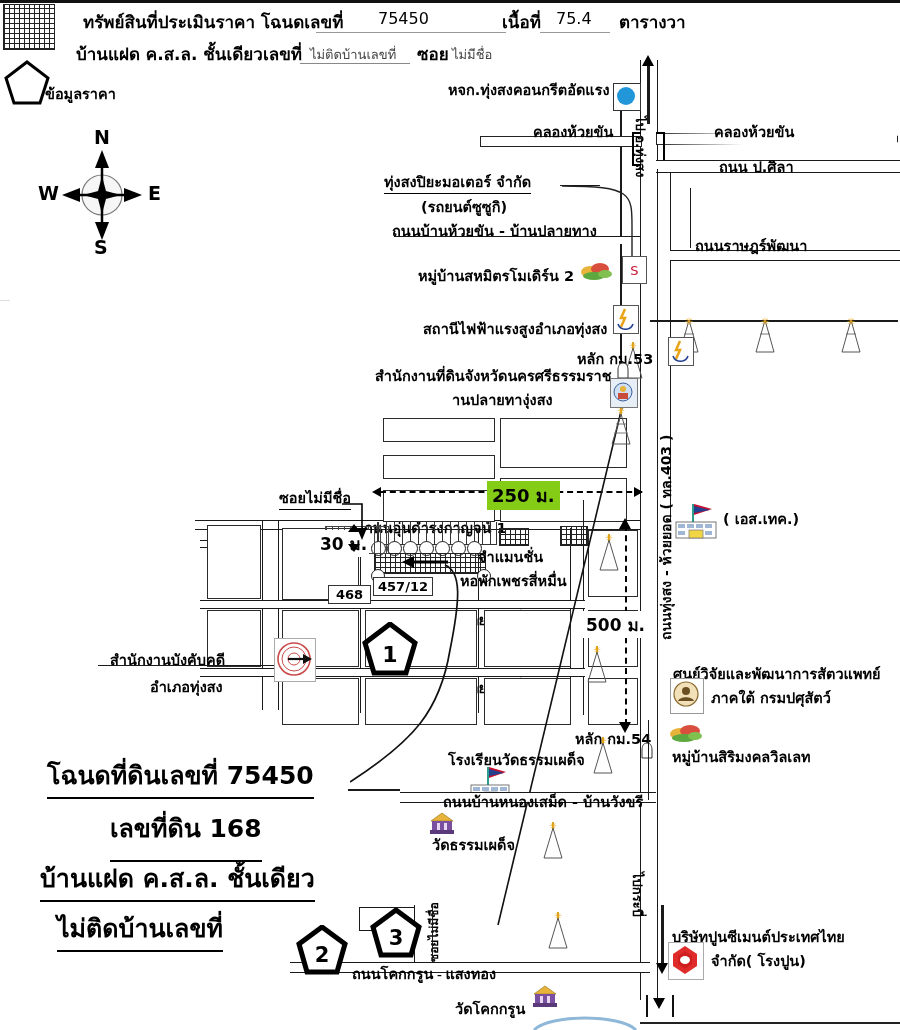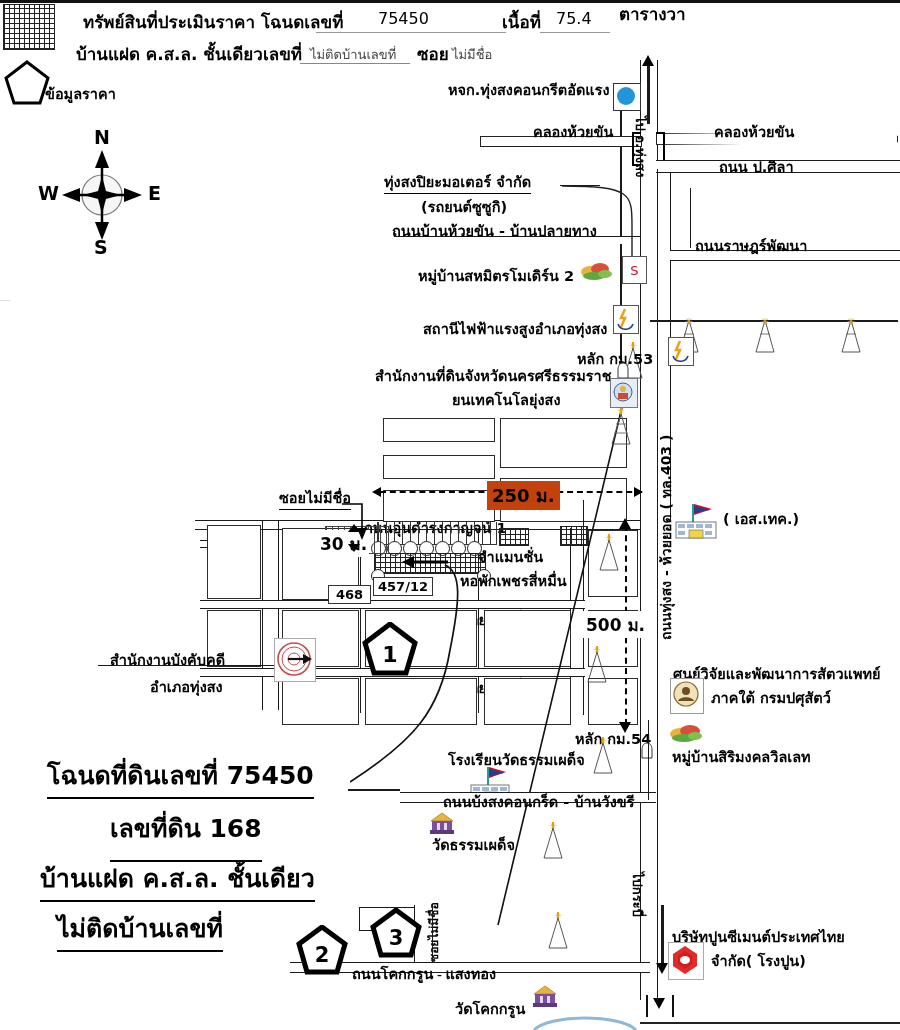--- a/index.html
+++ b/index.html
@@ -78,21 +78,21 @@
 
   <div class="line abs" style="left:0;top:0;width:900px;height:3px;background:#111;"></div>
 
   <div class="abs th hdr-line" style="left:83px;top:8px;">ทรัพย์สินที่ประเมินราคา โฉนดเลขที่</div>
   <div class="abs th hdr-val" style="left:378px;top:9px;">75450</div>
   <div class="abs" style="left:316px;top:32px;width:190px;height:1px;background:#999;"></div>
 
   <div class="abs th hdr-line" style="left:502px;top:8px;">เนื้อที่</div>
   <div class="abs th hdr-val" style="left:556px;top:9px;">75.4</div>
   <div class="abs" style="left:540px;top:32px;width:70px;height:1px;background:#999;"></div>
-  <div class="abs th hdr-line" style="left:619px;top:0;">ตารางวา</div>
+  <div class="abs th hdr-line" style="left:619px;top:8px;">ตารางวา</div>
 
   <div class="abs th hdr-line" style="left:76px;top:40px;">บ้านแฝด ค.ส.ล. ชั้นเดียว</div>
   <div class="abs th hdr-line" style="left:263px;top:40px;">เลขที่</div>
   <div class="abs th sm" style="left:310px;top:44px;color:#444;">ไม่ติดบ้านเลขที่</div>
   <div class="abs" style="left:300px;top:63px;width:110px;height:1px;background:#888;"></div>
   <div class="abs th hdr-line" style="left:417px;top:40px;">ซอย</div>
   <div class="abs th sm" style="left:452px;top:44px;color:#444;">ไม่มีชื่อ</div>
 
   <div class="hatch abs" style="left:3px;top:4px;width:50px;height:44px;"></div>
 
@@ -224,21 +224,21 @@
 
   <div class="abs th lbl" style="left:279px;top:486px;border-bottom:1.2px solid #000;">ซอยไม่มีชื่อ</div>
   <svg class="abs" style="left:340px;top:500px;" width="30" height="40">
     <path d="M2,4 L22,4 L22,30" fill="none" stroke="#000" stroke-width="1.6"></path>
     <polygon points="22,40 17,28 27,28" fill="#000"></polygon>
   </svg>
 
   <div class="dash" style="left:380px;top:491px;width:262px;"></div>
   <div class="arrowl" style="left:372px;top:487px;"></div>
   <div class="arrowr" style="left:634px;top:487px;"></div>
-  <div class="abs th" style="left:487px;top:481px;font-size:18px;font-weight:700;background:#c2410c;padding:0 5px;">250 ม.</div>
+  <div class="abs th" style="left:487px;top:481px;font-size:18px;font-weight:700;background:#84cc16;padding:0 5px;">250 ม.</div>
 
   <div class="dashv" style="left:625px;top:525px;height:200px;"></div>
   <div class="arrowup" style="left:619px;top:518px;"></div>
   <div class="arrowdn" style="left:619px;top:722px;"></div>
   <div class="abs th" style="left:583px;top:611px;font-size:17px;font-weight:700;background:#fff;padding:0 3px;">500 ม.</div>
 
   <svg class="abs" style="left:480px;top:380px;" width="180" height="560">
     <line x1="148" y1="2" x2="18" y2="545" stroke="#111" stroke-width="1.6"></line>
   </svg>
 
@@ -321,21 +321,21 @@
     <path d="M9,2 L5,11 L9,11 L5,20" stroke="#e8a317" stroke-width="2.5" fill="none"></path>
     <path d="M2,17 A8,8 0 0 0 17,17" stroke="#23408e" stroke-width="1.6" fill="none"></path>
   </svg>
 
   <div class="abs th lbl" style="left:577px;top:347px;">หลัก กม.53</div>
   <svg class="abs" style="left:616px;top:362px;" width="14" height="18">
     <path d="M7,1 C11,1 12,5 12,8 L12,16 L2,16 L2,8 C2,5 3,1 7,1Z" fill="#fff" stroke="#333" stroke-width="1"></path>
   </svg>
 
   <div class="abs th lbl" style="left:375px;top:364px;">สำนักงานที่ดินจังหวัดนครศรีธรรมราช</div>
-  <div class="abs th lbl" style="left:452px;top:388px;">ยนเทคโนโลยุ่งสง</div>
+  <div class="abs th lbl" style="left:452px;top:388px;">านปลายทางุ่งสง</div>
   <div class="abs" style="left:610px;top:378px;width:26px;height:28px;border:1px solid #777;background:#e8eef6;
               display:flex;align-items:center;justify-content:center;"></div>
   <svg class="abs" style="left:613px;top:381px;" width="20" height="22">
     <circle cx="10" cy="11" r="9" fill="#cfe0f2" stroke="#3a5f9a" stroke-width="1"></circle>
     <circle cx="10" cy="8" r="3" fill="#e8b33a"></circle>
     <rect x="5" y="12" width="10" height="6" fill="#c94b3a"></rect>
   </svg>
 
   <div class="abs" style="left:668px;top:337px;width:24px;height:27px;border:1px solid #555;background:#fff;"></div>
   <svg class="abs" style="left:671px;top:339px;" width="19" height="23">
@@ -406,21 +406,21 @@
     <polygon points="23,4 38,8 23,11" fill="#23408e"></polygon>
     <rect x="5" y="20" width="38" height="15" fill="#fff" stroke="#555" stroke-width="0.8"></rect>
     <rect x="7" y="22" width="7" height="4" fill="#9fb6d4"></rect>
     <rect x="16" y="22" width="7" height="4" fill="#9fb6d4"></rect>
     <rect x="25" y="22" width="7" height="4" fill="#9fb6d4"></rect>
     <rect x="34" y="22" width="7" height="4" fill="#9fb6d4"></rect>
     <rect x="18" y="27" width="13" height="8" fill="#f2d544" stroke="#777" stroke-width="0.7"></rect>
   </svg>
 
   <div class="road" style="left:400px;top:792px;width:256px;height:9px;"></div>
-  <div class="abs th lbl" style="left:443px;top:790px;">ถนนบ้งสงคอนกร็ด - บ้านวังขรี</div>
+  <div class="abs th lbl" style="left:443px;top:790px;">ถนนบ้านหนองเสม็ด - บ้านวังขรี</div>
   <div class="line" style="left:648px;top:720px;width:1.4px;height:80px;"></div>
 
   <div class="abs th lbl" style="left:432px;top:833px;">วัดธรรมเผด็จ</div>
   <svg class="abs" style="left:425px;top:812px;" width="34" height="24">
     <polygon points="17,1 28,9 6,9" fill="#e8b33a" stroke="#a8852a" stroke-width="0.8"></polygon>
     <rect x="7" y="9" width="20" height="9" fill="#7a4fa0"></rect>
     <rect x="5" y="18" width="24" height="4" fill="#5a3a7a"></rect>
     <rect x="12" y="11" width="3" height="7" fill="#e8d7f2"></rect>
     <rect x="19" y="11" width="3" height="7" fill="#e8d7f2"></rect>
   </svg>

